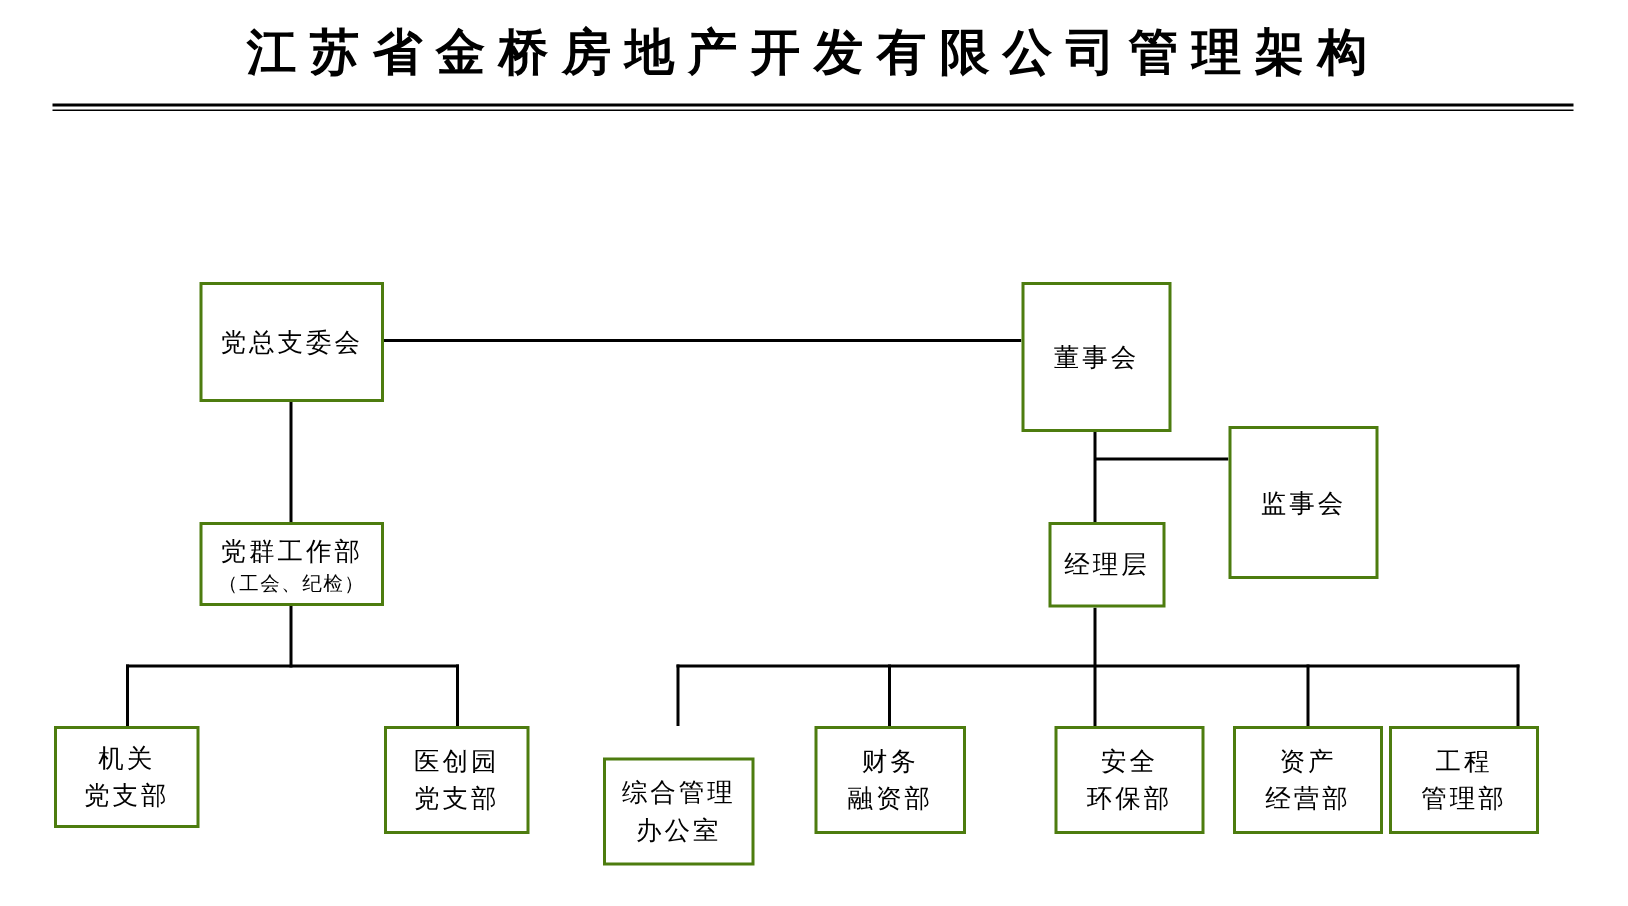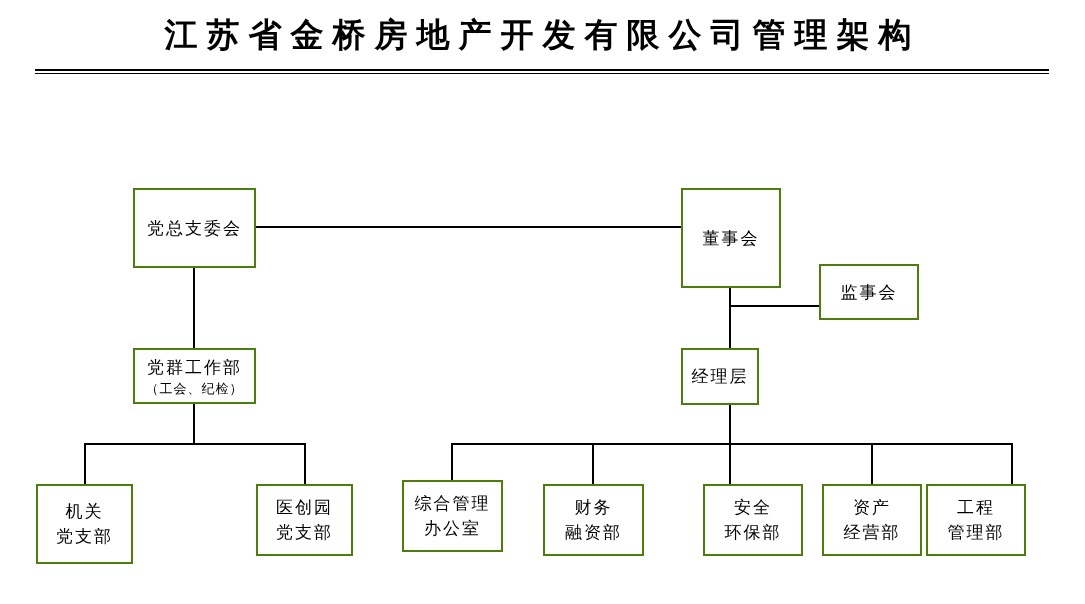--- a/index.html
+++ b/index.html
@@ -76,42 +76,42 @@
   <div class="line" style="left:592px;top:443px;width:2px;height:41px"></div>
   <div class="line" style="left:871px;top:443px;width:2px;height:41px"></div>
   <div class="line" style="left:1011px;top:443px;width:2px;height:41px"></div>
 
   <div class="node" style="left:133px;top:188px;width:123px;height:80px">
     <span>党总支委会</span>
   </div>
   <div class="node" style="left:681px;top:188px;width:100px;height:100px">
     <span>董事会</span>
   </div>
-  <div class="node" style="left:819px;top:264px;width:100px;height:56px">
+  <div class="node" style="left:819px;top:284px;width:100px;height:102px">
     <span>监事会</span>
   </div>
 
   <div class="node" style="left:133px;top:348px;width:123px;height:56px">
     <span>党群工作部</span>
     <span class="sub">（工会、纪检）</span>
   </div>
-  <div class="node" style="left:681px;top:348px;width:78px;height:57px">
+  <div class="node" style="left:699px;top:348px;width:78px;height:57px">
     <span>经理层</span>
   </div>
 
-  <div class="node" style="left:36px;top:484px;width:97px;height:80px">
+  <div class="node" style="left:36px;top:484px;width:97px;height:68px">
     <span>机关</span>
     <span>党支部</span>
   </div>
   <div class="node" style="left:256px;top:484px;width:97px;height:72px">
     <span>医创园</span>
     <span>党支部</span>
   </div>
 
-  <div class="node" style="left:402px;top:480px;width:101px;height:72px">
+  <div class="node" style="left:402px;top:505px;width:101px;height:72px">
     <span>综合管理</span>
     <span>办公室</span>
   </div>
   <div class="node" style="left:543px;top:484px;width:101px;height:72px">
     <span>财务</span>
     <span>融资部</span>
   </div>
   <div class="node" style="left:703px;top:484px;width:100px;height:72px">
     <span>安全</span>
     <span>环保部</span>

